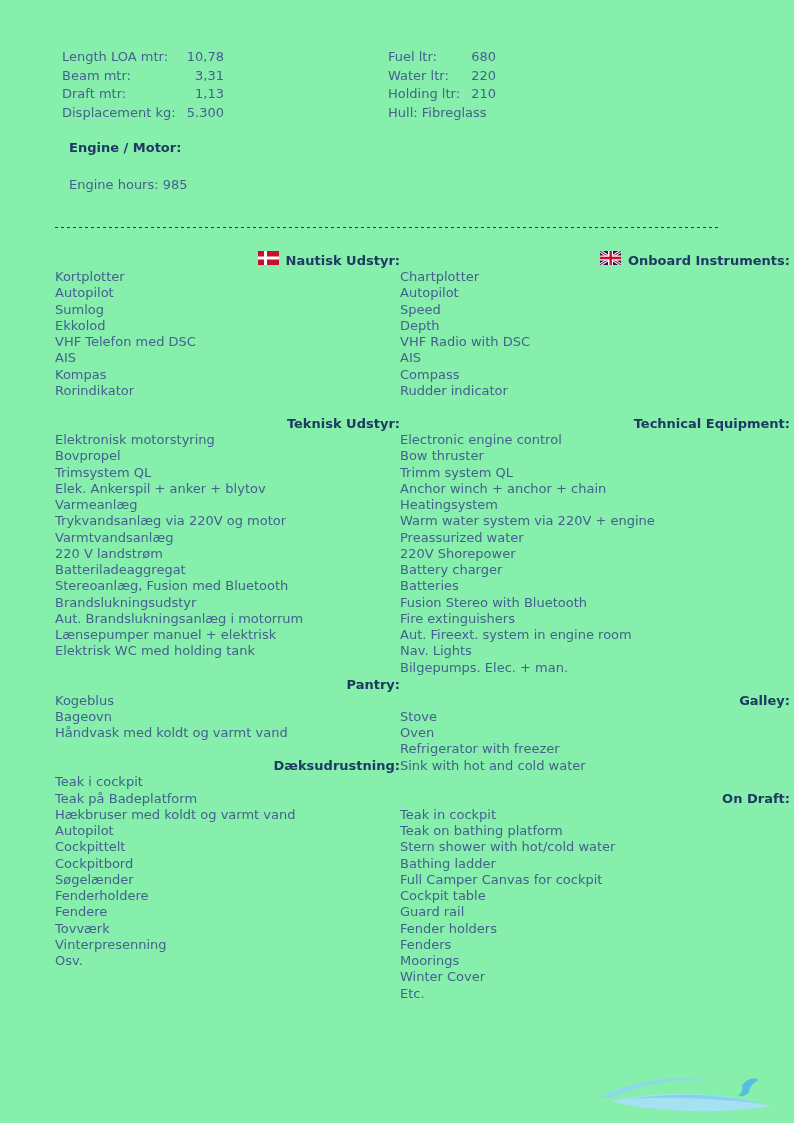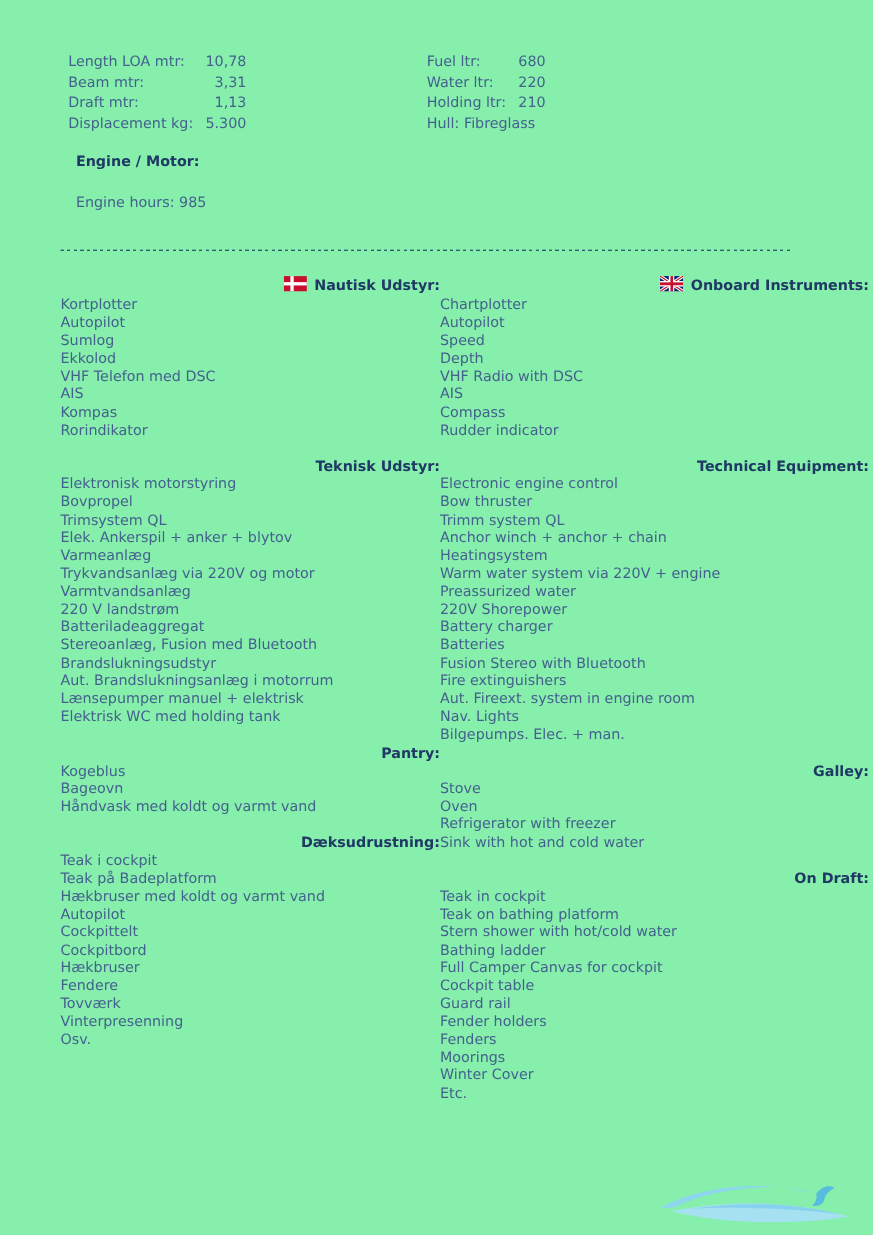--- a/index.html
+++ b/index.html
@@ -175,21 +175,22 @@
         <span>Dæksudrustning:</span>
       </div>
       <div class="items">
 
       <div class="item">Teak i cockpit</div>
           <div class="item">Teak på Badeplatform</div>
           <div class="item">Hækbruser med koldt og varmt vand</div>
           <div class="item">Autopilot</div>
           <div class="item">Cockpittelt</div>
           <div class="item">Cockpitbord</div>
-          <div class="item">Hækbruser</div>
+          <div class="item">Søgelænder</div>
+          <div class="item">Fenderholdere</div>
           <div class="item">Fendere</div>
           <div class="item">Tovværk</div>
           <div class="item">Vinterpresenning</div>
           <div class="item">Osv.</div>
         </div>
 
     </div>
 
     <div class="col-right">
 

